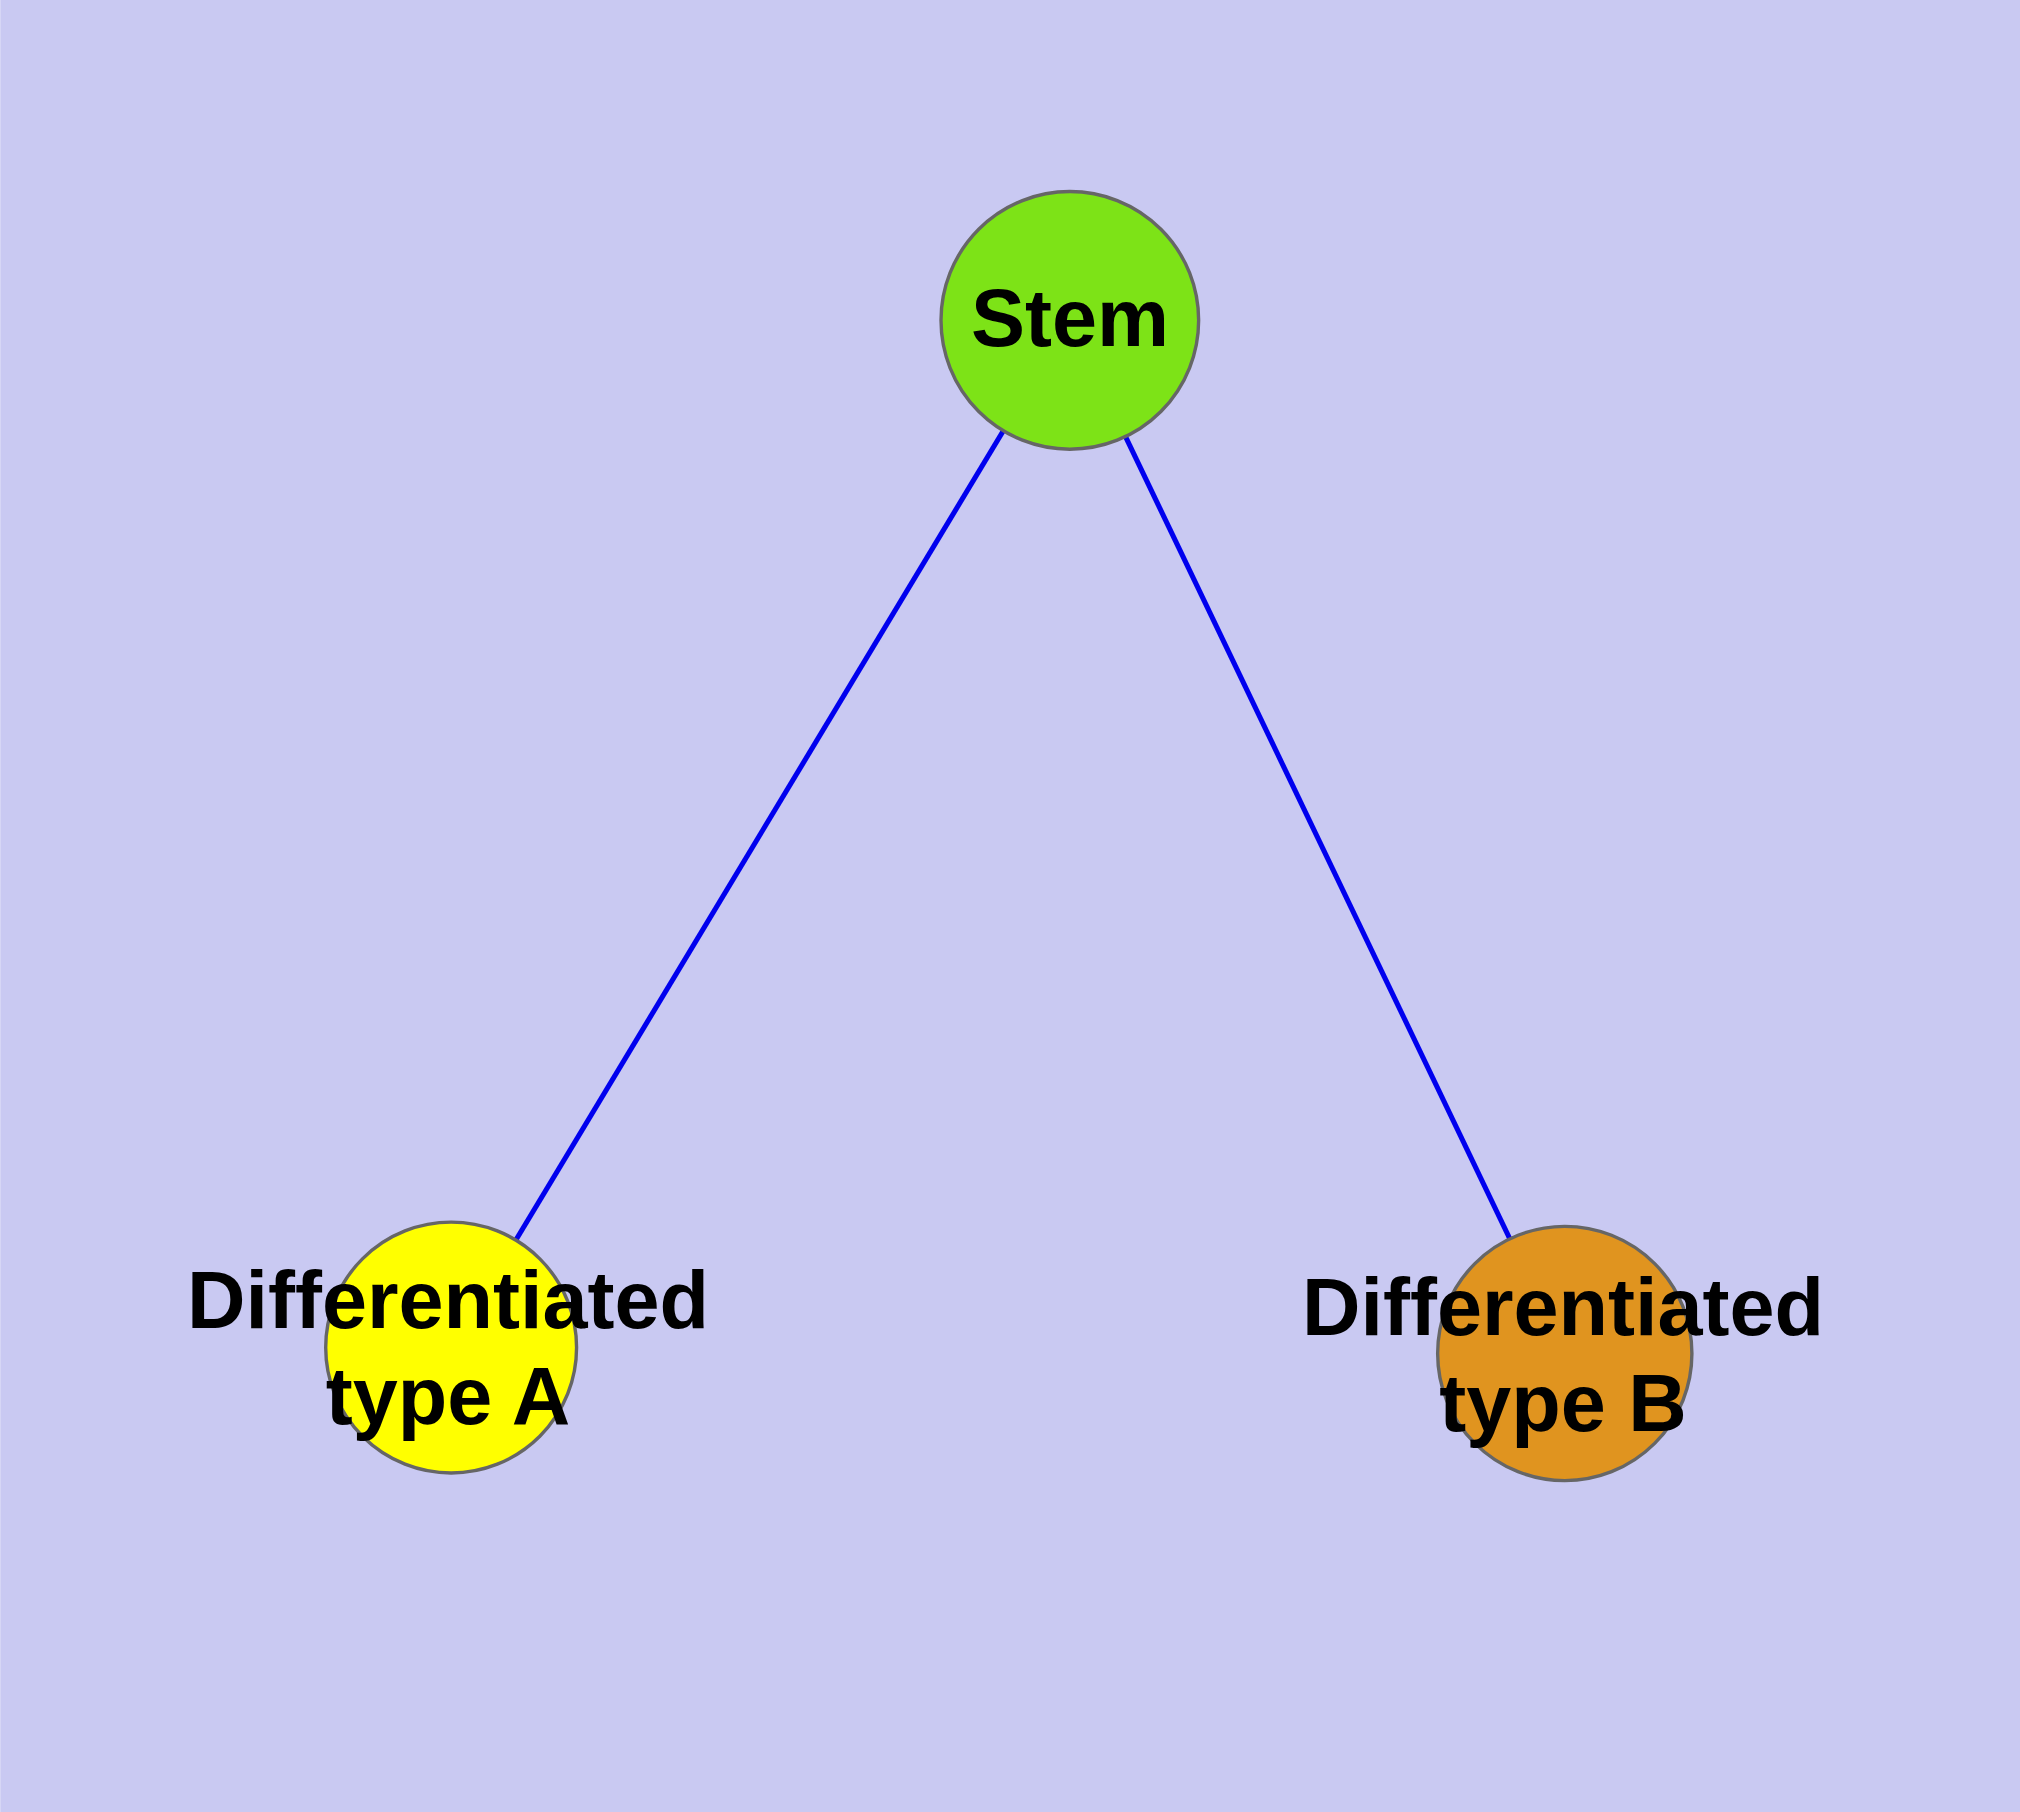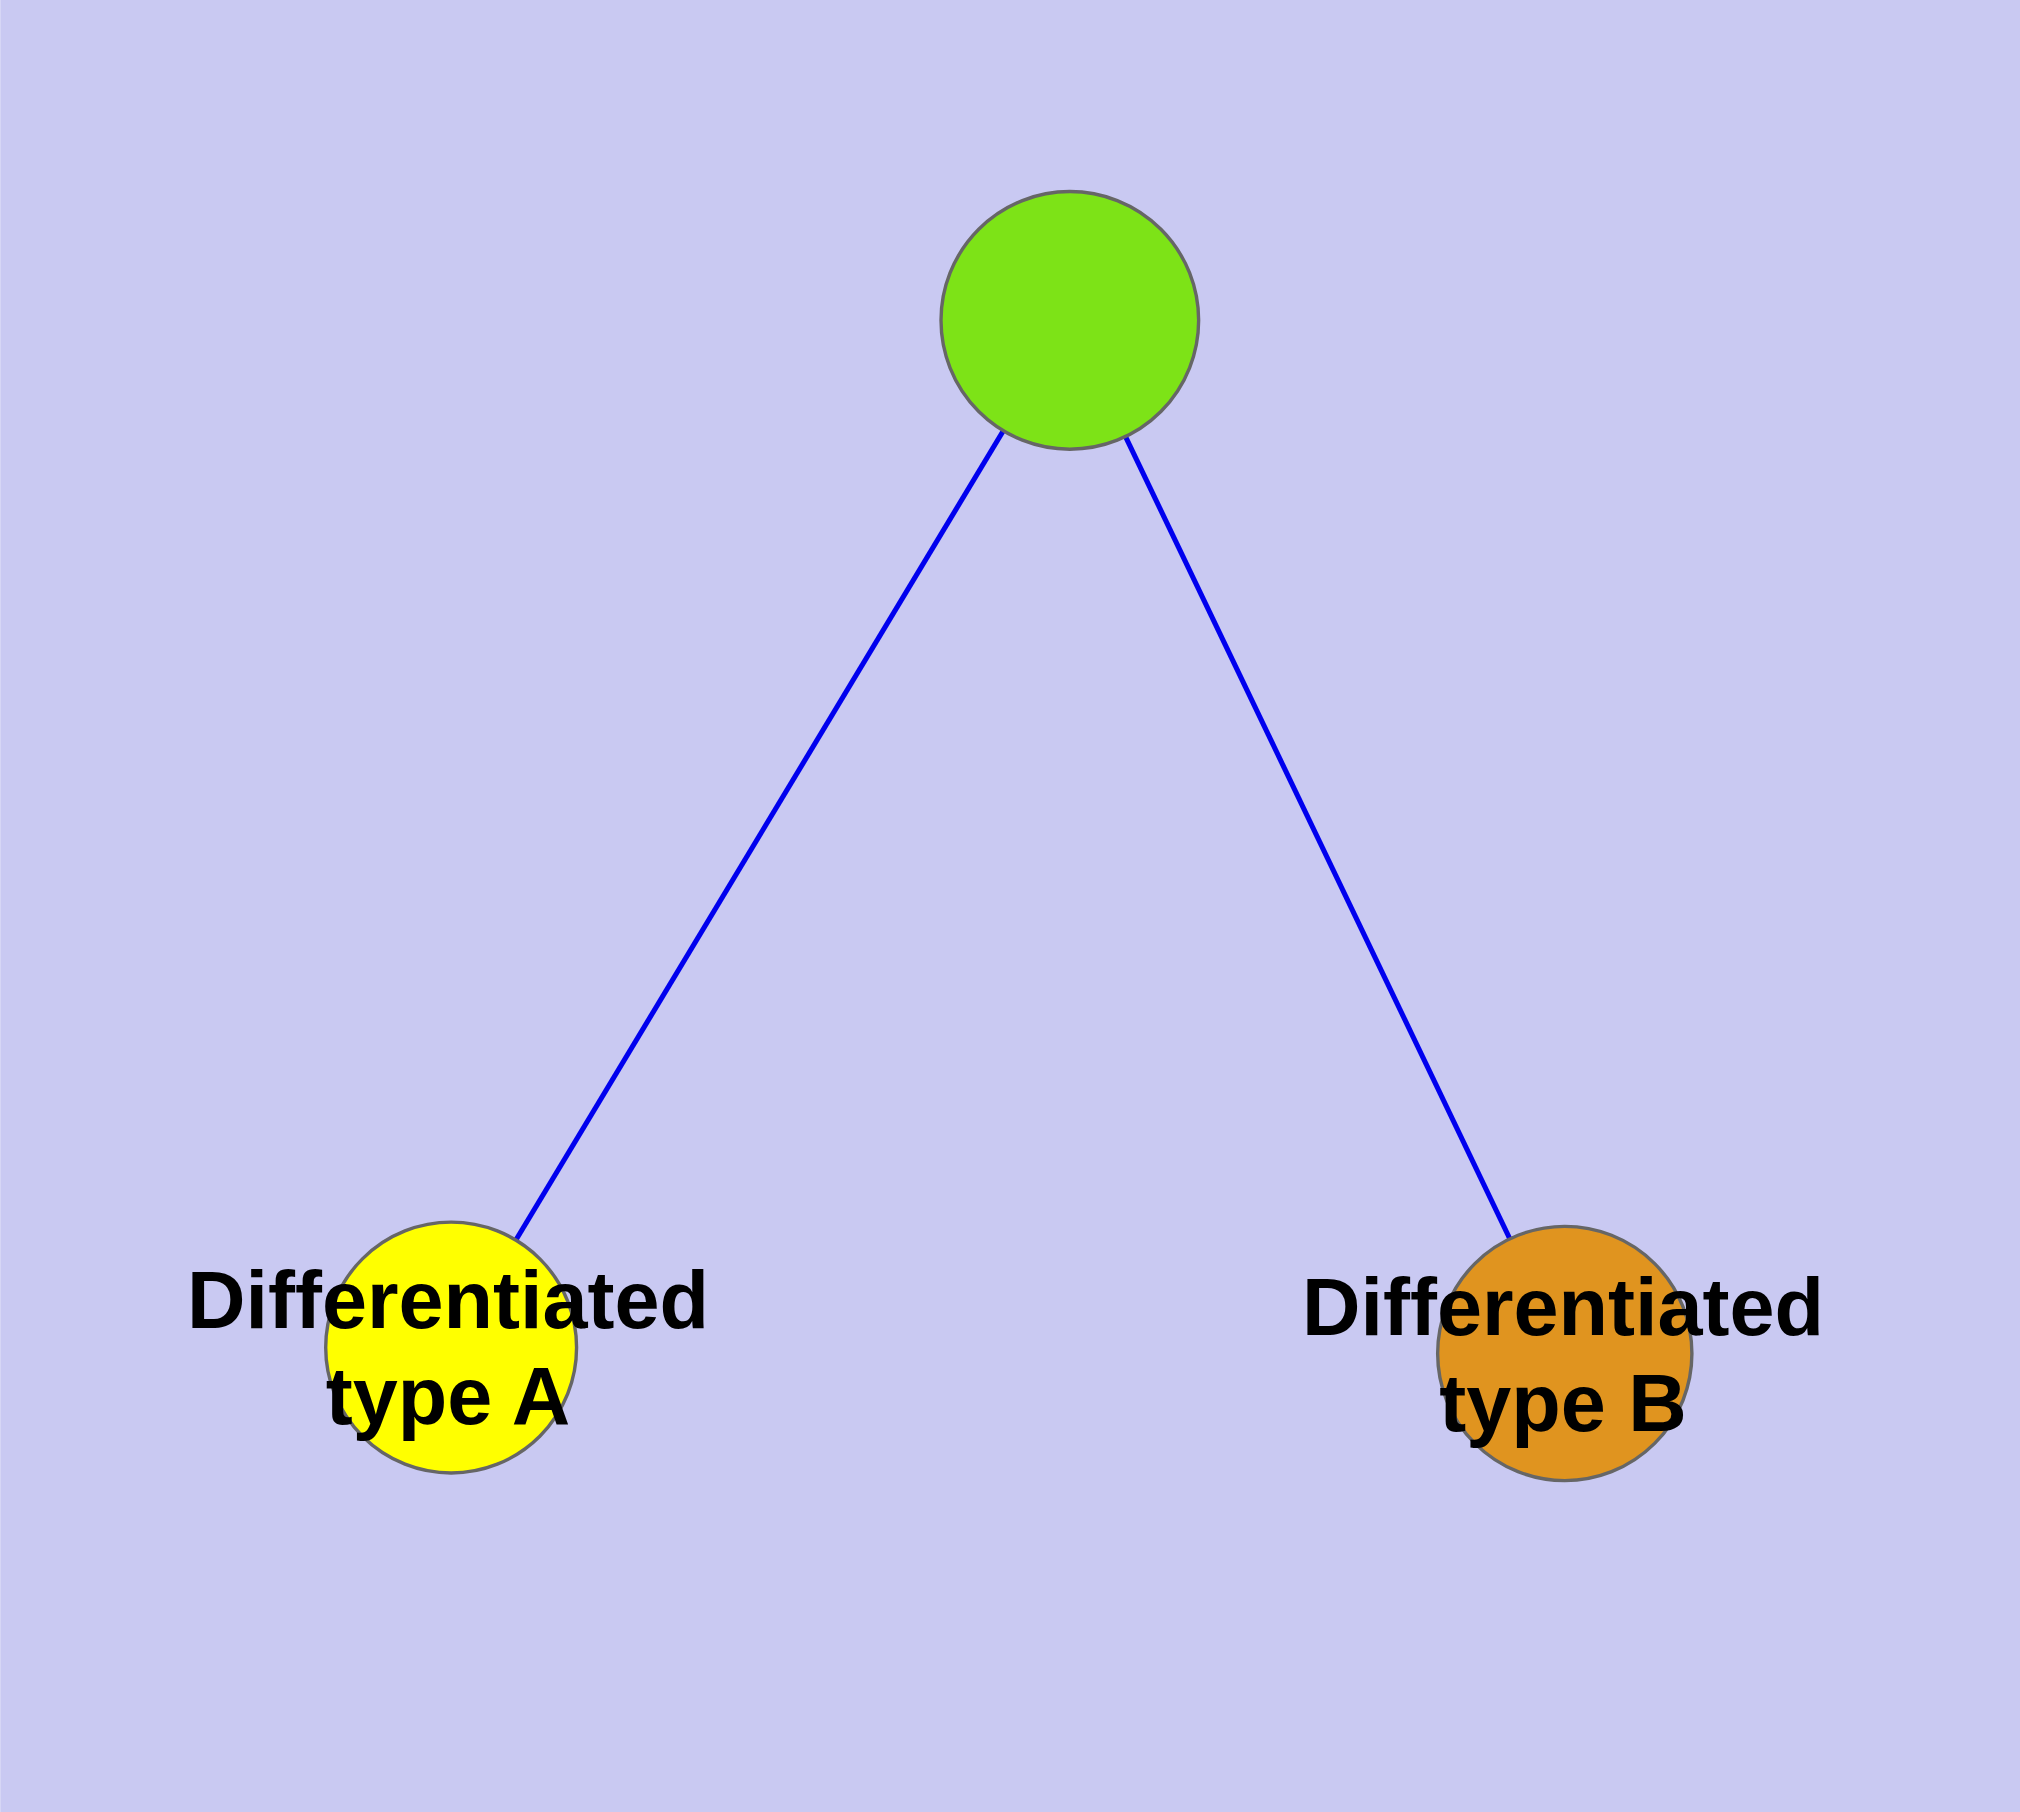--- a/index.html
+++ b/index.html
@@ -49,20 +49,21 @@
 
     <line stroke-width="6" x1="1262" y1="378" x2="1846" y2="1597" stroke="#0000ee"></line>
 
     <circle stroke-width="4" cx="1262" cy="378" r="152" fill="#7de317" stroke="#666666"></circle>
 
     <circle stroke-width="4" cx="532" cy="1590" r="148" fill="#ffff00" stroke="#666666"></circle>
 
     <circle stroke-width="4" cx="1846" cy="1597" r="150" fill="#e0941f" stroke="#666666"></circle>
   </svg>
 
+  <div class="node-label label-stem">Stem</div>
 
   <div class="node-label label-typeA">Differentiated
 type A</div>
 
   <div class="node-label label-typeB">Differentiated
 type B</div>
 
 </div>
 
 

